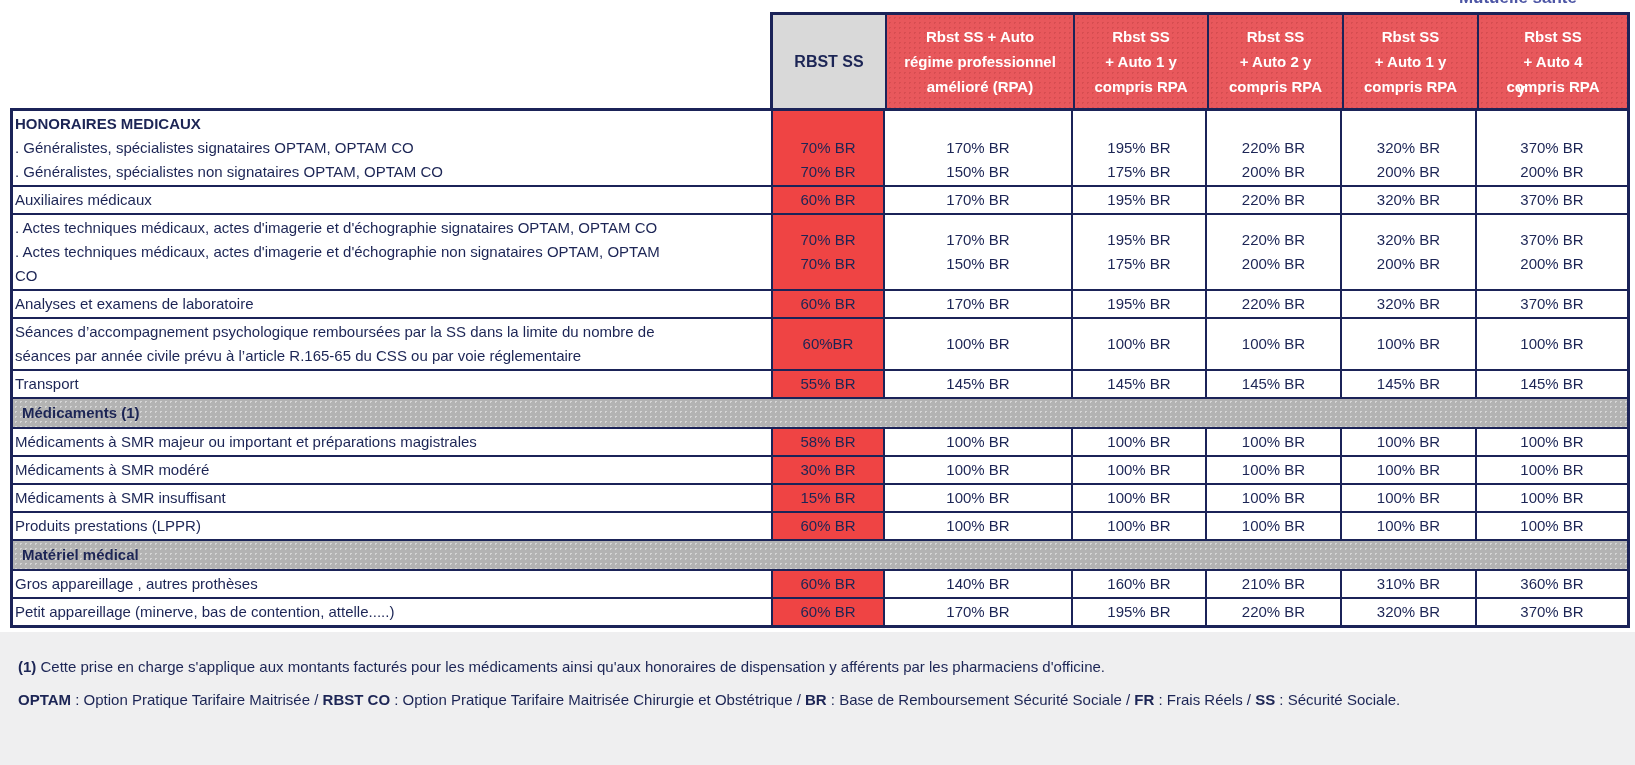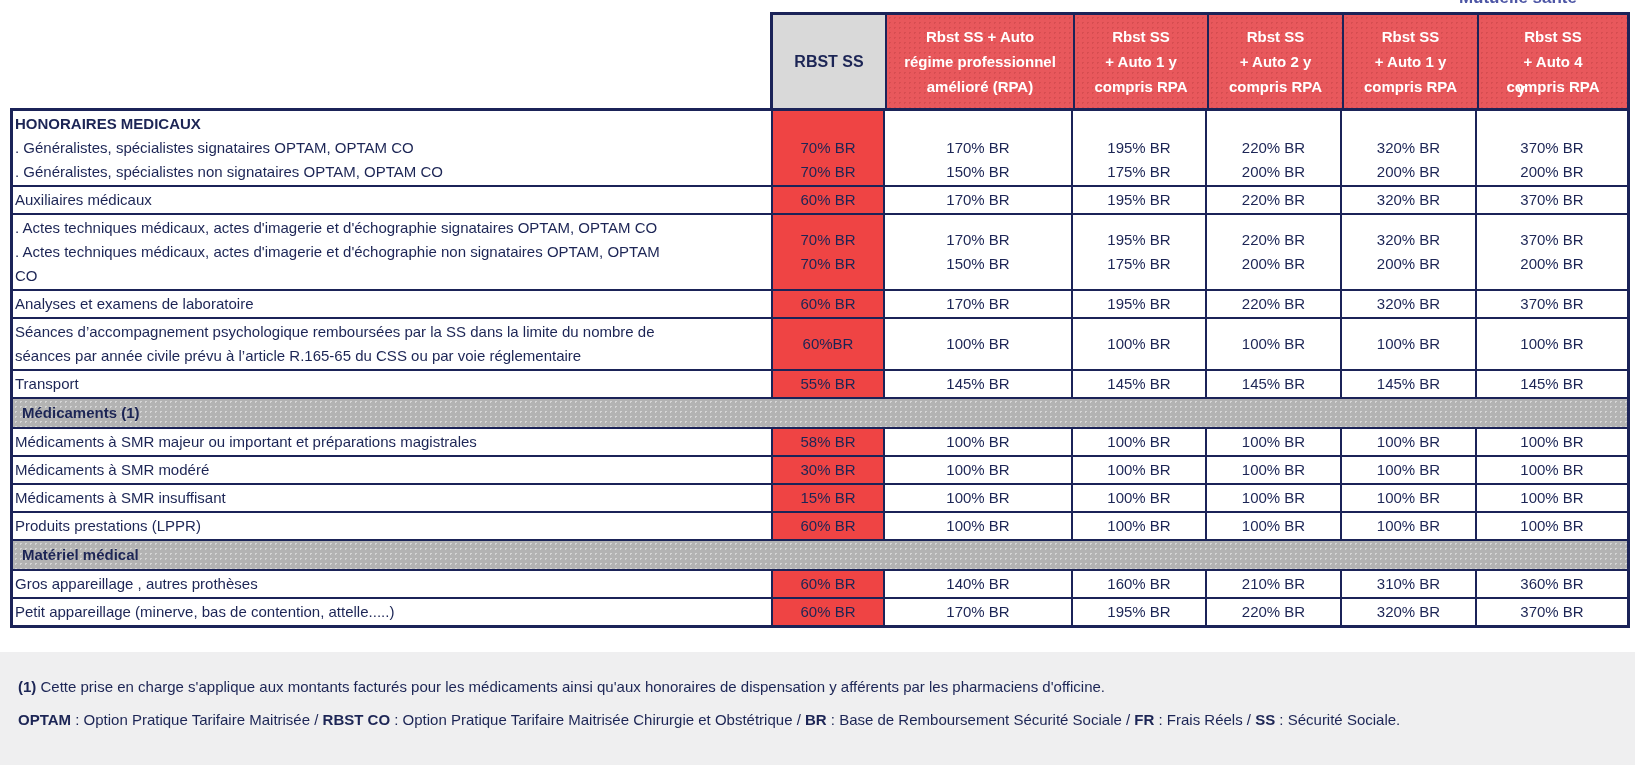--- a/index.html
+++ b/index.html
@@ -39,21 +39,21 @@
   .tline{line-height:24px;min-height:24px;}
   .bold{font-weight:bold;}
   .band-row{
     background-color:#b3b3b3;
     background-image:radial-gradient(rgba(255,255,255,0.45) 1px, rgba(0,0,0,0) 1px);
     background-size:5px 5px;
     border-top:2px solid #1b2358;font-weight:bold;padding:2px 9px;line-height:24px;font-size:15px;
   }
   .footer{
     position:absolute;left:0;right:0;top:632px;bottom:0;background:#efeff0;
-    padding:24px 20px 0 18px;box-sizing:border-box;margin-top:20px;
+    padding:24px 20px 0 18px;box-sizing:border-box;
   }
   .footnote{margin:0 0 11px 0;font-size:15px;line-height:22px;color:#1c2555;}
 </style>
 </head>
 <body>
 
 <div class="screen">
   <div class="clipped-title">Mutuelle santé</div>
 
   <div class="btable">

